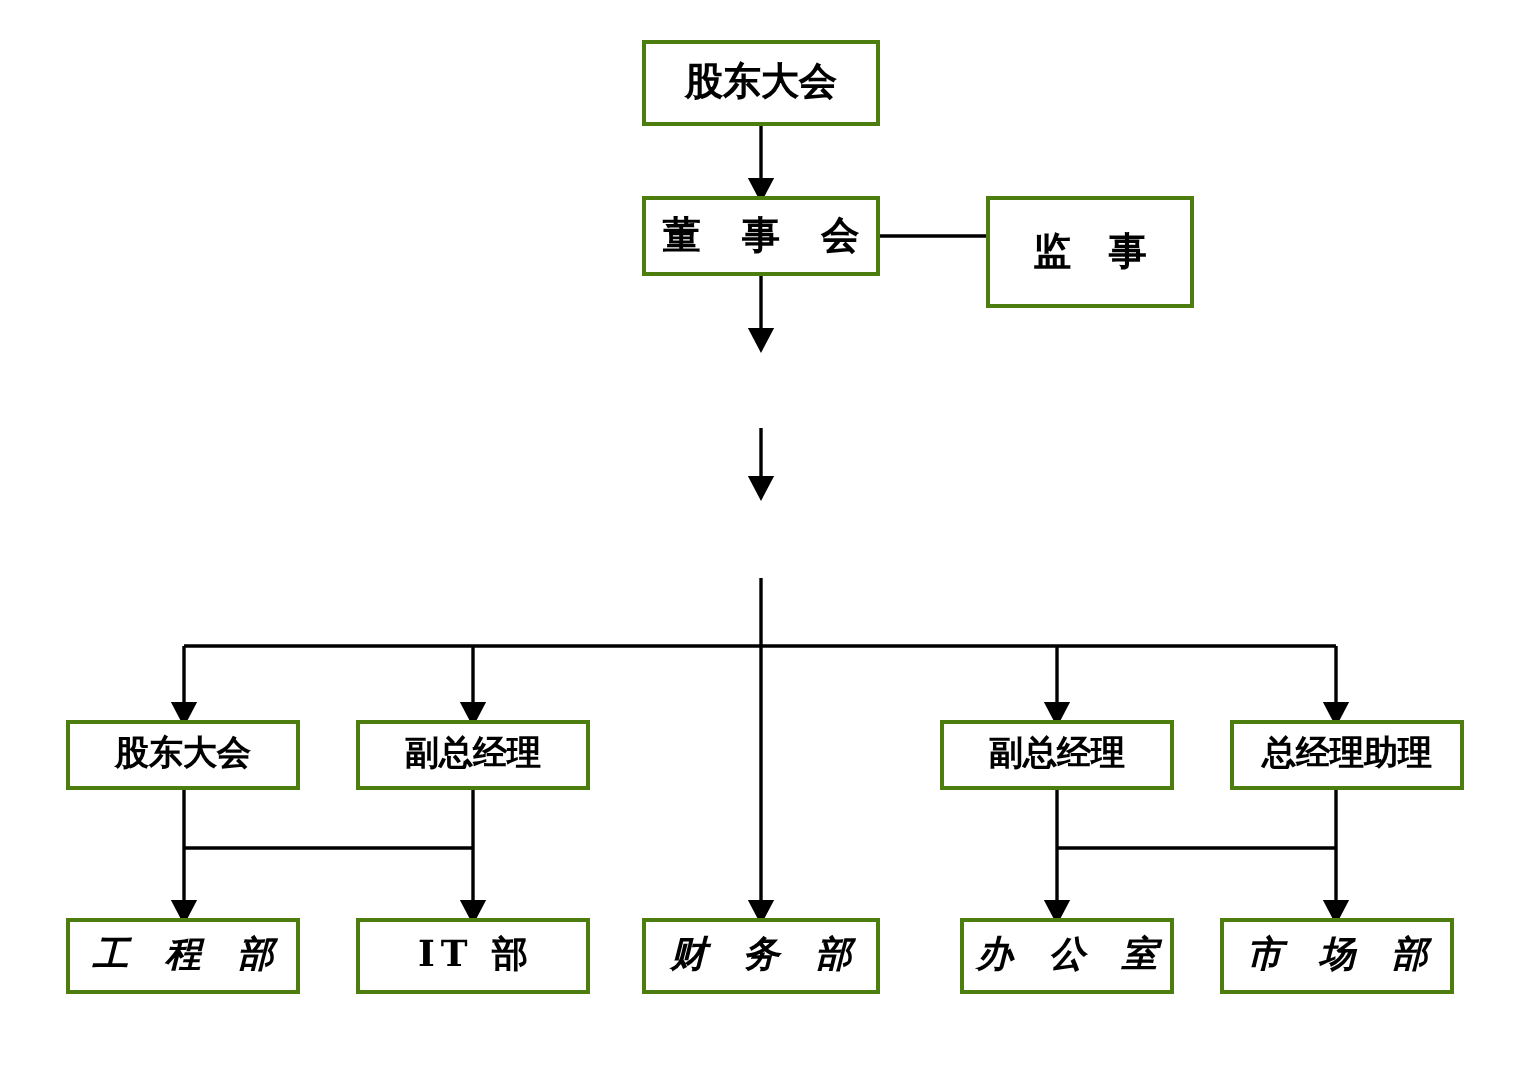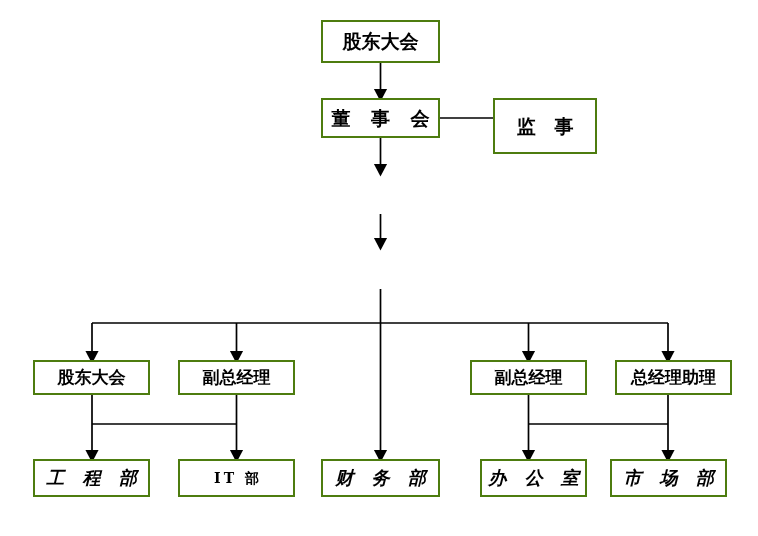--- a/index.html
+++ b/index.html
@@ -46,21 +46,21 @@
   }
   .org-box .box-label {
     display: block;
     padding: 0 2px;
   }
   
   .tier-top .box-label   { font-size: 19px; letter-spacing: 0px; }
   .tier-spaced .box-label{ font-size: 19px; letter-spacing: 7px; text-indent: 7px; }
   .tier-mid .box-label   { font-size: 17px; letter-spacing: 0px; }
   .tier-dept .box-label  { font-size: 18px; letter-spacing: 6px; text-indent: 6px; font-style: italic; }
-  .tier-dept-tight .box-label { font-size: 14px; letter-spacing: 3px; text-indent: 3px; text-align: right; }
+  .tier-dept-tight .box-label { font-size: 18px; letter-spacing: 3px; text-indent: 3px; text-align: right; }
 </style>
 </head>
 <body>
 
 <div id="chart-root">
 
   <svg id="org-svg" viewBox="0 0 758 536">
     <defs>
       <marker id="arrowhead" markerWidth="9" markerHeight="9" refX="3.6" refY="4.5" orient="auto" markerUnits="strokeWidth">
         <polygon points="0,0.6 7.4,4.5 0,8.4" fill="#000000"></polygon>

